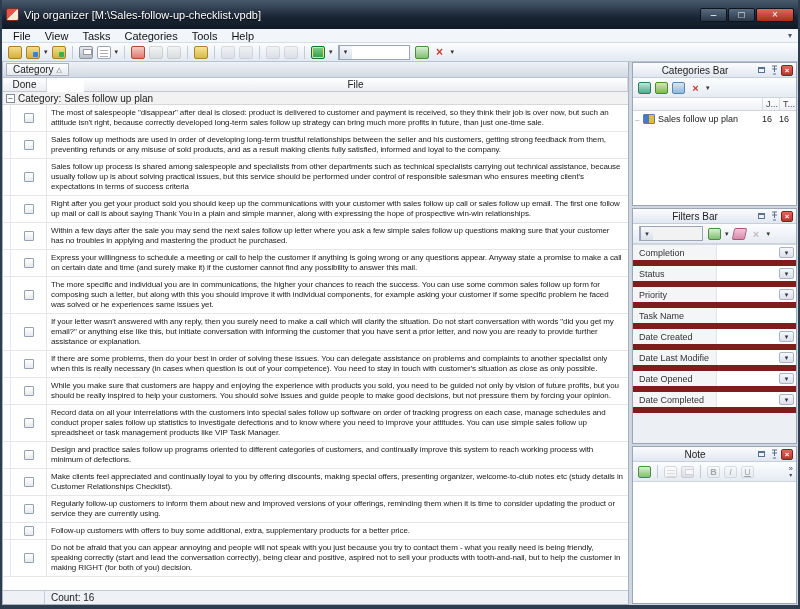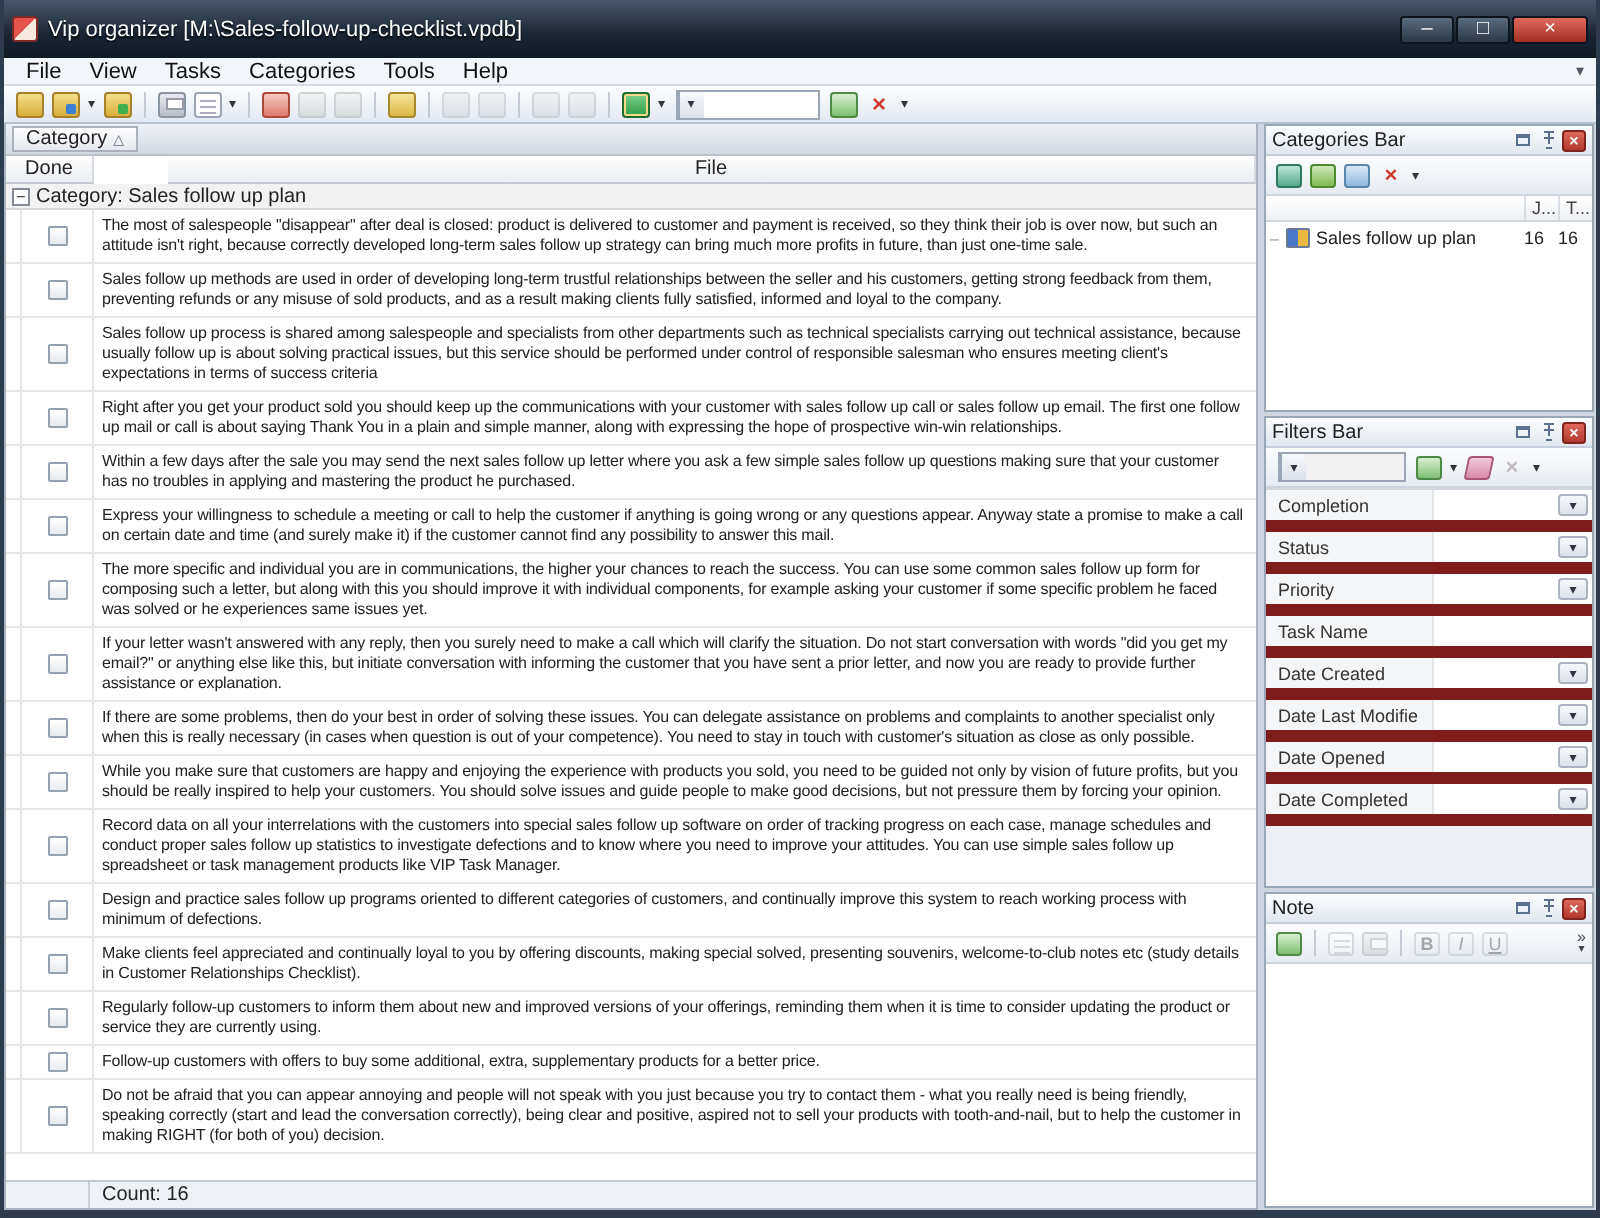--- a/index.html
+++ b/index.html
@@ -96,21 +96,21 @@
                align-items:center; font-size:10px; color:#222; flex:0 0 auto; }
   .status-cell-a { width:42px; height:100%; border-right:1px solid #c9ced6; }
   .status-cell-b { padding:0 6px; }
 
   .splitter { width:3px; background:#cfd6e0; flex:0 0 auto; }
 
   
   .right-pane { width:166px; flex:0 0 auto; display:flex; flex-direction:column; gap:2px; padding:0 1px 1px 0; }
   .panel { background:#f4f6f9; border:1px solid #9aa7b6; display:flex; flex-direction:column; min-height:0; }
   .panel-title { height:15px; background:linear-gradient(#fbfcfe,#e1e7f0); border-bottom:1px solid #c6cedb;
-                 display:flex; align-items:center; padding:0 3px; font-size:10px; color:#222; flex:0 0 auto; }
+                 display:flex; align-items:center; padding:0 3px; font-size:10px; color:#222; flex:0 0 auto;text-align:center; }
   .panel-title .pt-label { flex:1; white-space:nowrap; overflow:hidden; }
   .pbtn { width:12px; height:11px; margin-left:1px; display:flex; align-items:center; justify-content:center; }
   .pbtn .sq { width:7px; height:6px; border:1px solid #5a708e; border-top-width:2px; background:#eef3fa; }
   .pbtn svg { display:block; }
   .pbtn.close { background:linear-gradient(#e0685c,#b0382c); border:1px solid #7e241c; border-radius:2px;
                 color:#fff; font-size:8px; font-weight:bold; line-height:9px; }
   .panel-toolbar { height:20px; background:linear-gradient(#fcfdfe,#e6ebf2); border-bottom:1px solid #cdd4de;
                    display:flex; align-items:center; padding:0 3px; flex:0 0 auto; }
   .pti { width:13px; height:12px; margin:0 2px; border-radius:2px; position:relative; flex:0 0 auto; }
   .pti.disabled { opacity:.35; filter:grayscale(.8); }
@@ -328,21 +328,21 @@
       <span class="checkbox"></span>
     </div>
     <div class="name-cell">Design and practice sales follow up programs oriented to different categories of customers, and continually improve this system to reach working process with minimum of defections.</div>
   </div>
 
   <div class="task-row">
     <div class="sel-cell"></div>
     <div class="done-cell">
       <span class="checkbox"></span>
     </div>
-    <div class="name-cell">Make clients feel appreciated and continually loyal to you by offering discounts, making special solved, presenting souvenirs, welcome-to-club notes etc (study details in Customer Relationships Checklist).</div>
+    <div class="name-cell">Make clients feel appreciated and continually loyal to you by offering discounts, making special offers, presenting organizer, welcome-to-club notes etc (study details in Customer Relationships Checklist).</div>
   </div>
 
   <div class="task-row">
     <div class="sel-cell"></div>
     <div class="done-cell">
       <span class="checkbox"></span>
     </div>
     <div class="name-cell">Regularly follow-up customers to inform them about new and improved versions of your offerings, reminding them when it is time to consider updating the product or service they are currently using.</div>
   </div>
 

